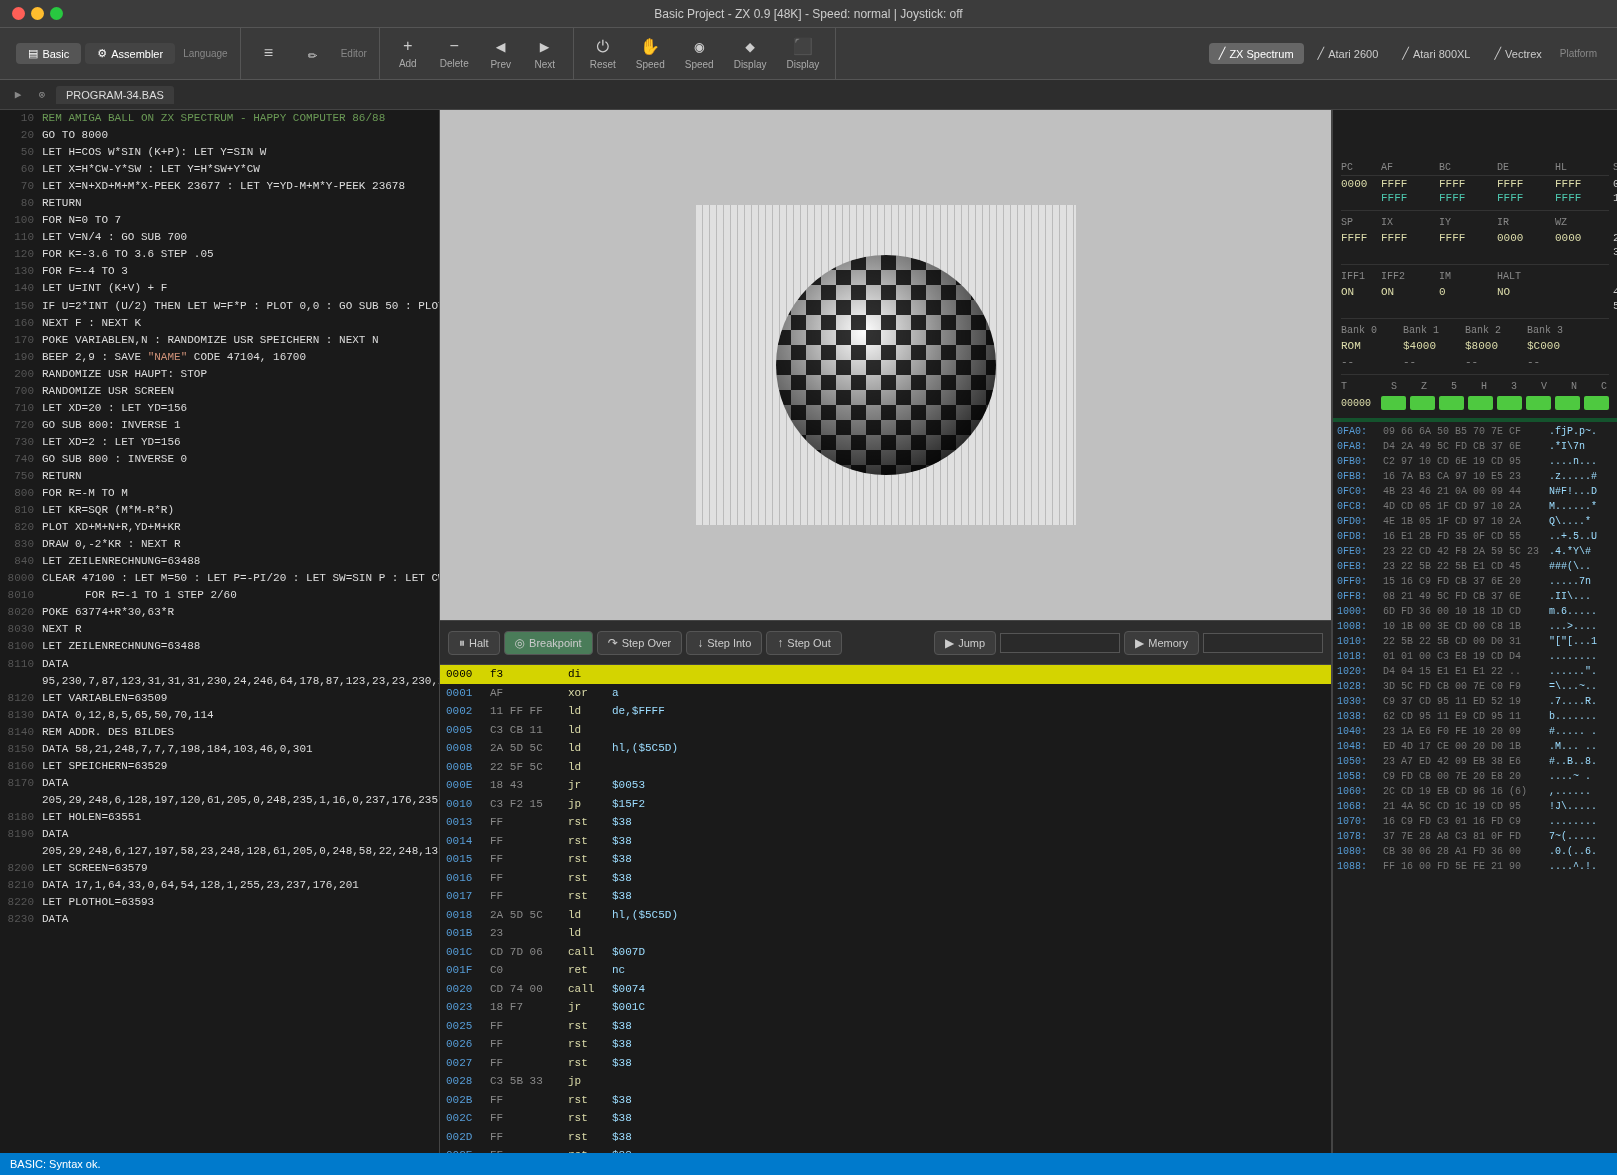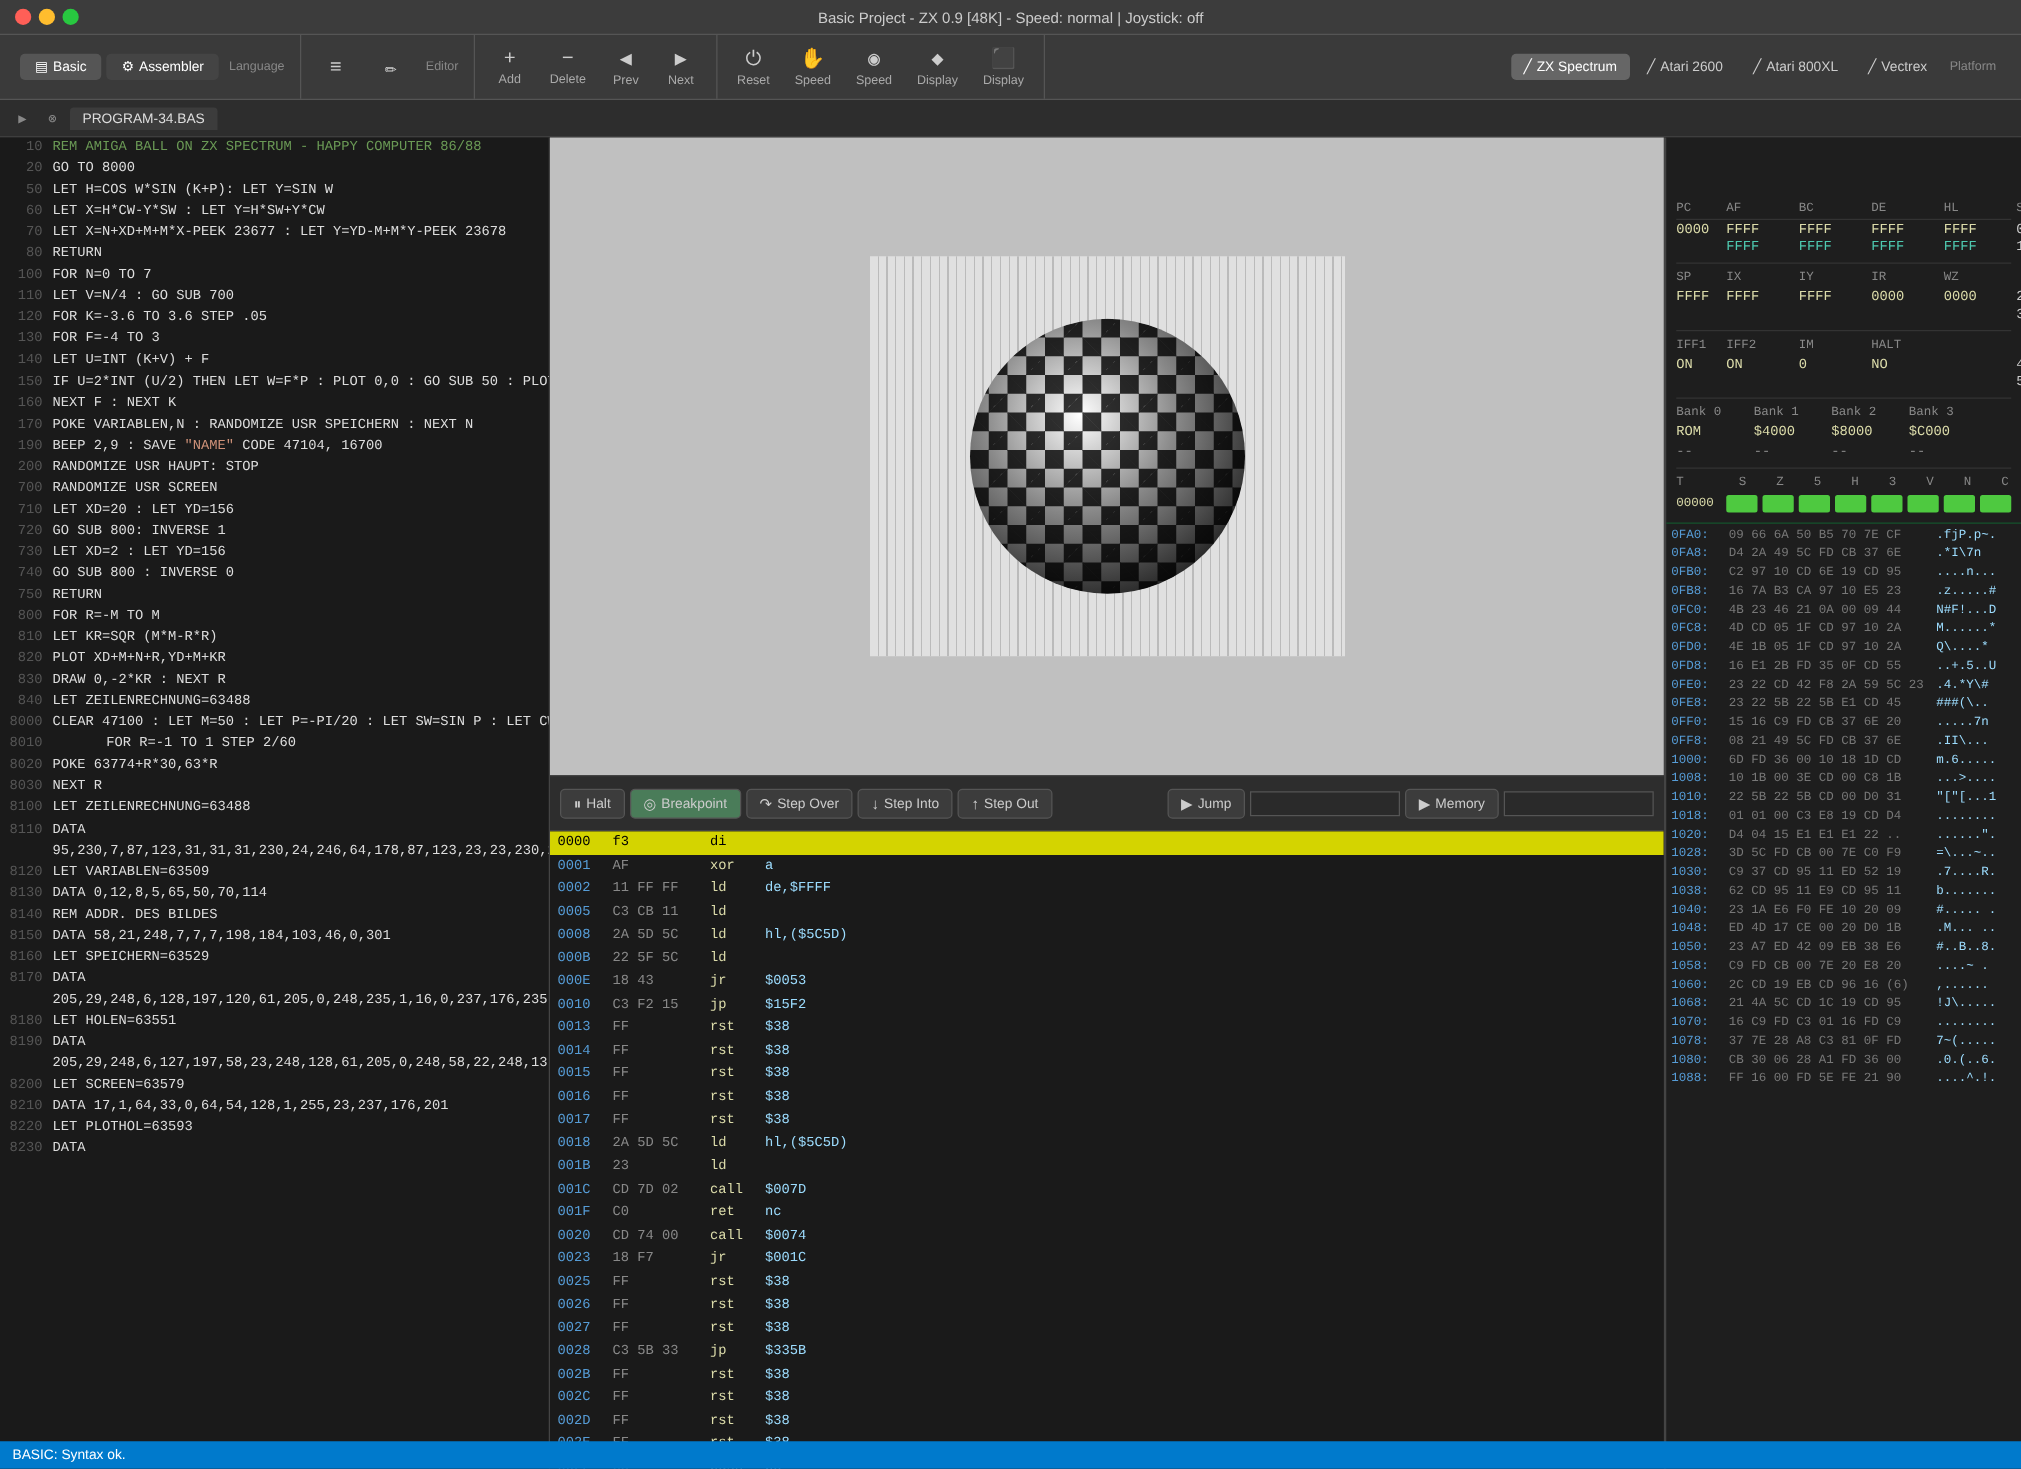--- a/index.html
+++ b/index.html
@@ -780,21 +780,21 @@
       <span class="asm-mnem">ld</span>
       <span class="asm-ops">hl,($5C5D)</span>
     </div>
           <div class="asm-row">
       <span class="asm-addr">001B</span>
       <span class="asm-bytes">23</span>
       <span class="asm-mnem">ld</span>
     </div>
           <div class="asm-row">
       <span class="asm-addr">001C</span>
-      <span class="asm-bytes">CD 7D 02</span>
+      <span class="asm-bytes">CD 7D 06</span>
       <span class="asm-mnem">call</span>
       <span class="asm-ops">$007D</span>
     </div>
           <div class="asm-row">
       <span class="asm-addr">001F</span>
       <span class="asm-bytes">C0</span>
       <span class="asm-mnem">ret</span>
       <span class="asm-ops">nc</span>
     </div>
           <div class="asm-row">
@@ -824,21 +824,20 @@
           <div class="asm-row">
       <span class="asm-addr">0027</span>
       <span class="asm-bytes">FF</span>
       <span class="asm-mnem">rst</span>
       <span class="asm-ops">$38</span>
     </div>
           <div class="asm-row">
       <span class="asm-addr">0028</span>
       <span class="asm-bytes">C3 5B 33</span>
       <span class="asm-mnem">jp</span>
-      <span class="asm-ops">$335B</span>
     </div>
           <div class="asm-row">
       <span class="asm-addr">002B</span>
       <span class="asm-bytes">FF</span>
       <span class="asm-mnem">rst</span>
       <span class="asm-ops">$38</span>
     </div>
           <div class="asm-row">
       <span class="asm-addr">002C</span>
       <span class="asm-bytes">FF</span>
@@ -989,21 +988,21 @@
         <span class="flag-on"></span>
         <span class="flag-on"></span>
         <span class="flag-on"></span>
         <span class="flag-on"></span>
         <span class="flag-on"></span>
         <span class="flag-on"></span>
         <span class="flag-on"></span>
       </div>
     </div>
 
-    <div style="border-top:1px solid #14532d;flex:1;overflow:hidden;">
+    <div style="border-top:4px solid #14532d;flex:1;overflow:hidden;">
       <div id="hex-memory-rows" style="padding:2px 4px;overflow:hidden;height:100%;font-size:10px;">
       <div class="hex-line">
       <span class="hx-addr">0FA0:</span>
       <span class="hx-bytes">09 66 6A 50 B5 70 7E CF</span>
       <span class="hx-ascii">.fjP.p~.</span>
 
     </div>
           <div class="hex-line">
       <span class="hx-addr">0FA8:</span>
       <span class="hx-bytes">D4 2A 49 5C FD CB 37 6E</span>

